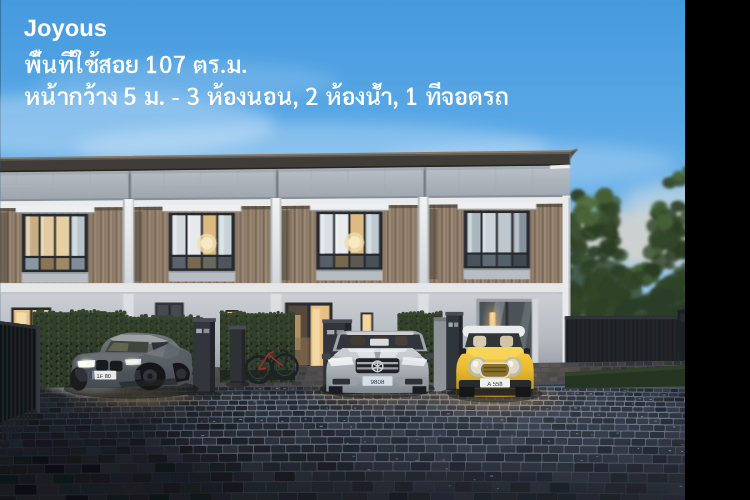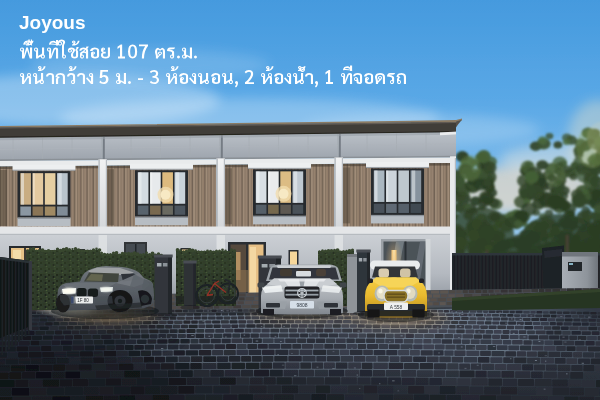--- a/index.html
+++ b/index.html
@@ -1,14 +1,14 @@
 <!DOCTYPE html>
 <html><head><meta charset="utf-8"><style>
 html,body{margin:0;padding:0;background:#000;}
-#stage{width:600px;height:400px;overflow:hidden;position:relative;font-family:"Liberation Sans",sans-serif;}
+#stage{width:548px;height:400px;overflow:hidden;position:relative;font-family:"Liberation Sans",sans-serif;}
 </style></head><body>
 <div id="stage"><svg width="600" height="400" viewBox="0 0 600 400">
       <defs>
 <linearGradient id="sky" x1="0" y1="0" x2="0" y2="1">
  <stop offset="0" stop-color="#459ade"></stop>
           <stop offset="0.25" stop-color="#5aa8e6"></stop>
  <stop offset="0.55" stop-color="#8fc4ed"></stop>
           <stop offset="0.78" stop-color="#bcdaf1"></stop>
  <stop offset="1" stop-color="#d9eaf6"></stop>
         </linearGradient>

